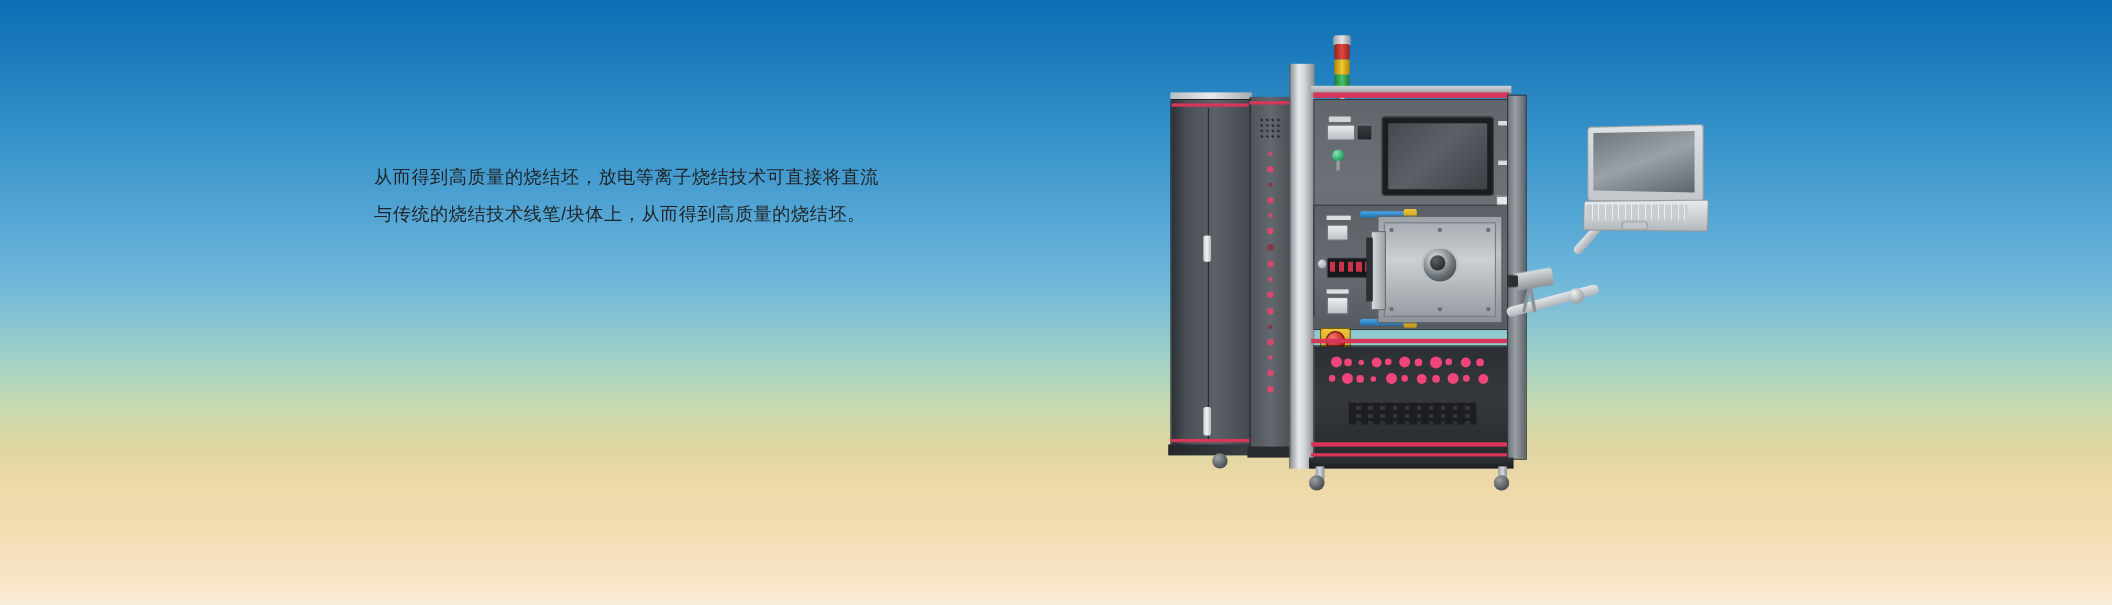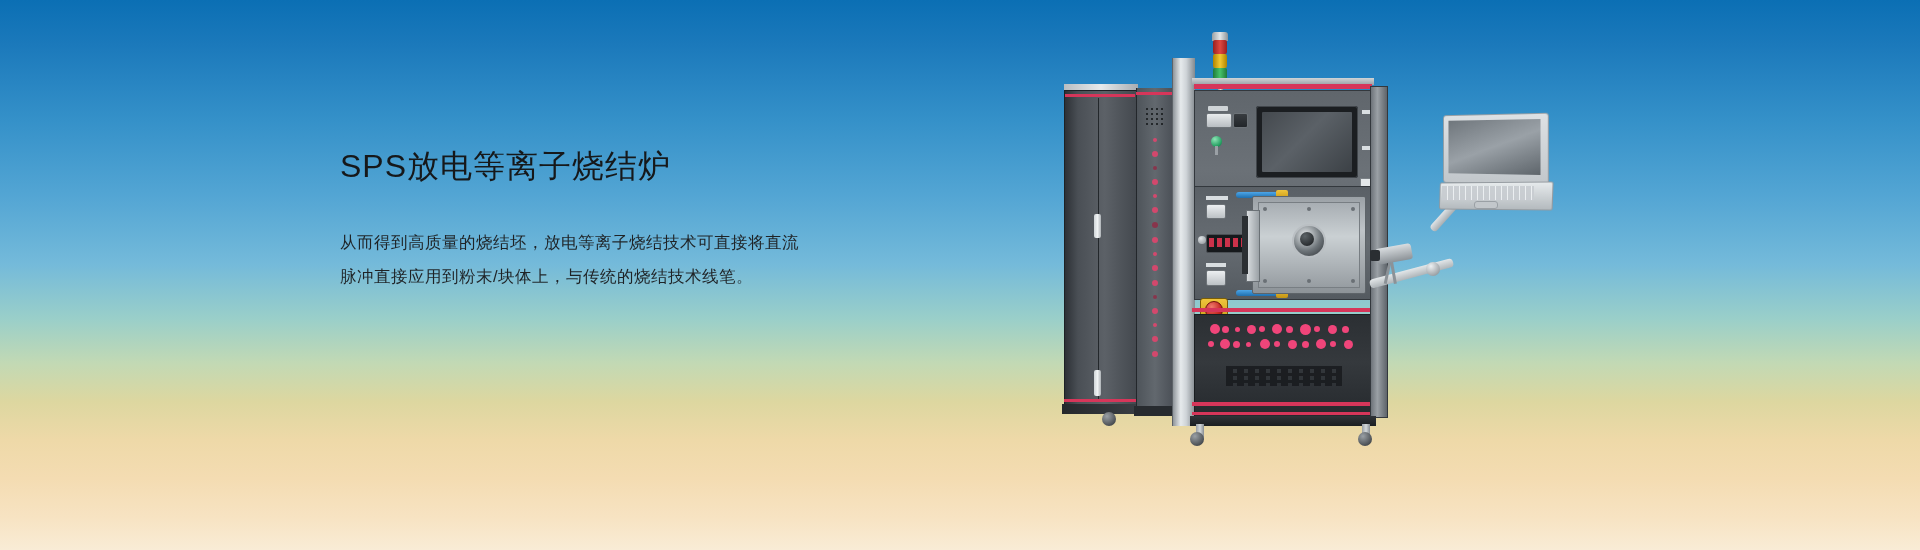--- a/index.html
+++ b/index.html
@@ -208,24 +208,23 @@
   .cam-lens{left:330px;top:232px;width:10px;height:11px;background:#2a2e32;border-radius:2px;}
   .cam-leg{left:346px;top:244px;width:3px;height:22px;background:#8c9297;transform:rotate(12deg);}
   .cam-leg2{left:352px;top:244px;width:3px;height:22px;background:#8c9297;transform:rotate(-10deg);}
 </style>
 </head>
 <body>
 
 <div class="banner">
 
   <div class="copy">
-    <h1 class="title">SPS放电等离子烧结炉</h1>
     <p class="para">
       <span>从而得到高质量的烧结坯，放电等离子烧结技术可直接将直流</span>
-      <span>脉冲直接应用到粉末/块体上，与传统的烧结技术线笔。</span>
+      <span>与传统的烧结技术线笔/块体上，从而得到高质量的烧结坯。</span>
     </p>
   </div>
 
   <div class="machine">
 
     <div class="m tower-cap"></div>
     <div class="m tower-r"></div>
     <div class="m tower-y"></div>
     <div class="m tower-g"></div>
     <div class="m tower-pole"></div>

